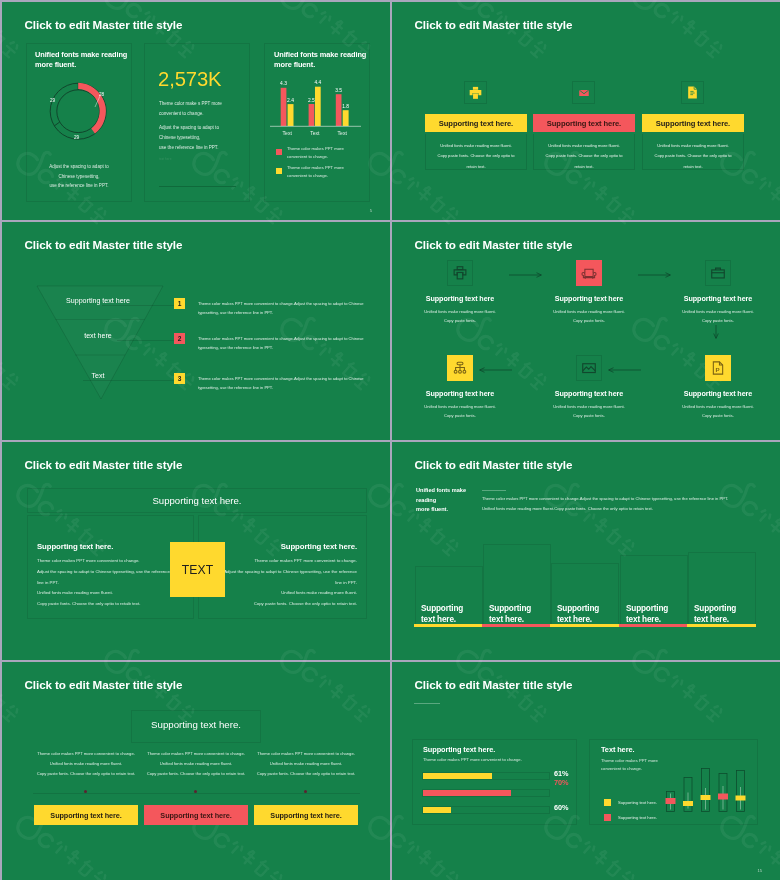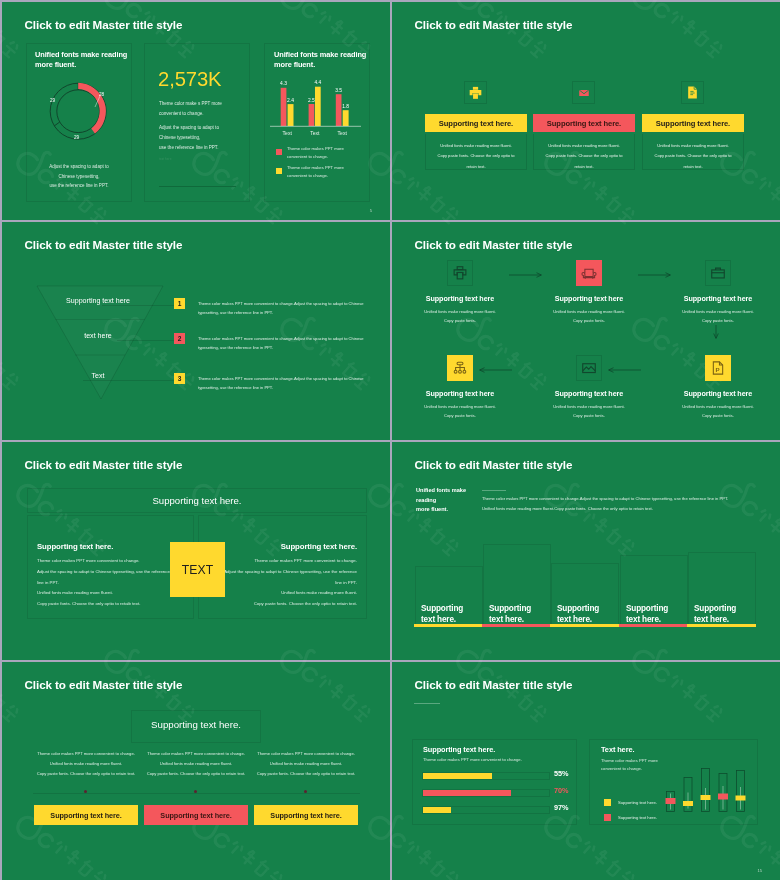--- a/index.html
+++ b/index.html
@@ -541,29 +541,29 @@
  <div class="slide">
   <div class="sc">
    <div class="title">Click to edit Master title style</div>
    <div style="position:absolute;left:22px;top:41px;width:26px;height:1px;background:#5aa87f"></div>
    <div class="panel" style="left:20px;top:77px;width:165px;height:86px"></div>
    <div style="position:absolute;left:31px;top:83px;font-size:7.4px;font-weight:bold;color:#fff;letter-spacing:-.1px">Supporting text here.</div>
    <div style="position:absolute;left:31px;top:95px;font-size:4.2px;color:#d6eade">Theme  color makes PPT more convenient to change.</div>
    <div class="s8track" style="top:110px">
           <div class="s8fill" style="width:55%;background:#ffd92e"></div>
         </div>
-   <div class="s8pct" style="top:107px;color:#fff">55%</div>
+   <div class="s8pct" style="top:107px;color:#fff">61%</div>
    <div class="s8track" style="top:127px">
           <div class="s8fill" style="width:70%;background:#f4575c"></div>
         </div>
-   <div class="s8pct" style="top:124px;color:#f4575c">70%</div>
+   <div class="s8pct" style="top:116px;color:#f4575c">70%</div>
    <div class="s8track" style="top:144px">
           <div class="s8fill" style="width:22%;background:#ffd92e"></div>
         </div>
-   <div class="s8pct" style="top:141px;color:#fff">97%</div>
+   <div class="s8pct" style="top:141px;color:#fff">60%</div>
 
    <div class="panel" style="left:197px;top:77px;width:169px;height:86px"></div>
    <div style="position:absolute;left:209px;top:83px;font-size:7.4px;font-weight:bold;color:#fff;letter-spacing:-.1px">Text here.</div>
    <div style="position:absolute;left:209px;top:95px;font-size:4.2px;line-height:1.95;color:#d6eade">
      <span>Theme color makes PPT more</span><br><span>convenient to change.</span>
    </div>
    <div style="position:absolute;left:212px;top:137px;width:7px;height:7px;background:#ffd92e"></div>
    <div style="position:absolute;left:226px;top:138px;font-size:4.2px;color:#e4f0e9">Supporting text here.</div>
    <div style="position:absolute;left:212px;top:152px;width:7px;height:7px;background:#f4575c"></div>
    <div style="position:absolute;left:226px;top:153px;font-size:4.2px;color:#e4f0e9">Supporting text here.</div>

